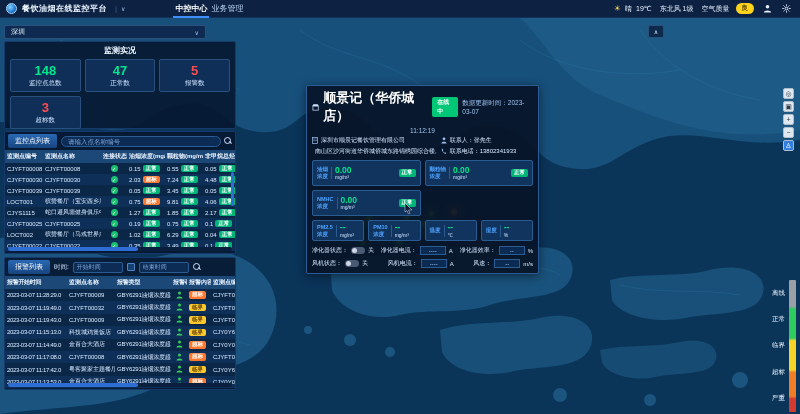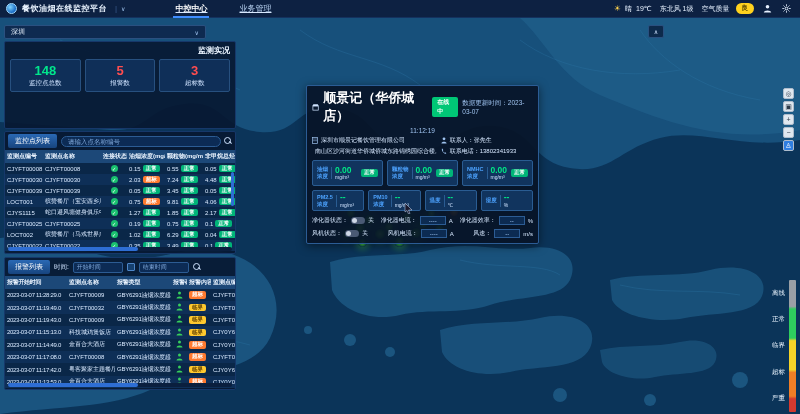--- a/index.html
+++ b/index.html
@@ -18,21 +18,21 @@
   .map-cursor { position:absolute; left:404px; top:203px; z-index:6; }
 
   
   .header { position:absolute; top:0; left:0; width:800px; height:18px; z-index:20;
             background:#0d2142; display:flex; align-items:center; border-bottom:1px solid #14315e; }
   .logo { width:11px; height:11px; border-radius:50%; margin:0 5px 0 6px;
           background:radial-gradient(circle at 35% 35%, #7fd4ff, #1769c4 70%); border:1px solid #9fd8ff; }
   .app-title { font-size:8px; font-weight:bold; color:#eaf4ff; letter-spacing:.5px; }
   .hdr-div { color:#3a5c8e; font-size:8px; margin:0 4px 0 8px; }
   .hdr-chev { font-size:6px; color:#9fc3ef; }
-  .tabs { display:flex; gap:28px; margin-left:48px;text-decoration:underline; }
+  .tabs { display:flex; margin-left:48px; }
   .tab { font-size:8px; color:#bcd6f5; padding:3px 2px 2px; cursor:pointer; }
   .tab.active { color:#ffffff; font-weight:bold; border-bottom:2px solid #3f8dff; }
   .hdr-right { margin-left:auto; display:flex; align-items:center; gap:8px; padding-right:8px; }
   .weather { display:flex; align-items:center; gap:4px; font-size:7px; color:#e6f1ff; }
   .sun { color:#ffd34d; font-size:8px; }
   .air-badge { background:#ffd21e; color:#4a3a00; font-size:6.5px; font-weight:bold;
                padding:1px 6px; border-radius:7px; margin-left:2px; }
   .hdr-icon { width:11px; height:11px; display:flex; align-items:center; justify-content:center; }
 
   
@@ -40,21 +40,21 @@
            background:rgba(7,23,49,.9); border:1px solid #16386a; border-radius:2px; }
   .region { top:25px; height:14px; width:202px; display:flex; align-items:center; justify-content:space-between;
             padding:0 6px; background:#0e2a50; border:1px solid #2a5080; }
   .region .val { font-size:7px; color:#eaf4ff; }
   .region .chev { font-size:6px; color:#9fc3ef; }
   .collapse-btn { position:absolute; left:648px; top:25px; width:16px; height:13px; z-index:10;
             background:rgba(10,30,60,.8); border:1px solid #2a5080; color:#cfe3ff; font-size:6px;
             display:flex; align-items:center; justify-content:center; border-radius:2px; }
 
   .stats { top:41px; height:88px; padding:3px 5px 5px; }
-  .stats-title { text-align:right; font-size:8px; font-weight:bold; color:#eaf4ff; margin-bottom:3px; }
+  .stats-title { text-align:center; font-size:8px; font-weight:bold; color:#eaf4ff; margin-bottom:3px; }
   .stats-grid { display:grid; grid-template-columns:repeat(3,1fr); gap:4px; }
   .stat-box { height:33px; background:#0f2f58; border:1px solid #27507f; border-radius:2px;
               display:flex; flex-direction:column; align-items:center; justify-content:center; gap:1px; }
   .stat-value { font-size:13px; font-weight:bold; }
   .stat-value.lv-green { color:#00e68c; } .stat-value.lv-red { color:#ff4d4f; }
   .stat-label { font-size:6.5px; color:#cfe3ff; }
 
   
   .tbl { overflow:hidden; }
   .tbl1 { top:131px; height:123px; }
@@ -103,21 +103,21 @@
   .popup { position:absolute; left:306px; top:85px; width:233px; z-index:5;
            background:rgba(8,20,40,.93); border:1px solid #2b5c95; border-radius:2px;
            box-shadow:0 2px 10px rgba(0,0,0,.5); padding:3px 5px 5px; }
   .pp-title-row { display:flex; align-items:center; gap:4px; }
   .pp-title { font-size:13px; font-weight:bold; color:#fff; }
   .pp-status { background:#00c776; color:#fff; font-size:6px; font-weight:bold; padding:1px 5px; border-radius:2px; margin-left:auto; }
   .pp-update { font-size:6.5px; color:#9fc3ef; }
   .pp-time { text-align:center; font-size:6.5px; color:#9fc3ef; margin:2px 0; }
   .pp-info { display:grid; grid-template-columns:1.35fr 1fr; gap:2px 4px; font-size:6px; color:#d7e8ff; margin:2px 0 4px; }
   .pp-info .cell { display:flex; align-items:center; gap:3px; overflow:hidden; white-space:nowrap; }
-  .mrow1 { display:grid; grid-template-columns:repeat(3,1fr); gap:4px; margin-bottom:4px; }
+  .mrow1 { display:grid; grid-template-columns:repeat(2,1fr); gap:4px; margin-bottom:4px; }
   .mrow2 { display:grid; grid-template-columns:repeat(4,1fr); gap:4px; margin-bottom:5px; }
   .mbox { background:#11345e; border:1px solid #2a5c92; border-radius:2px; display:flex;
           align-items:center; gap:3px; padding:3px 4px; height:26px; }
   .mrow2 .mbox { height:21px; }
   .mlabel { font-size:5.5px; color:#4da3ff; font-weight:bold; line-height:1.2; flex:none; }
   .mdiv { width:1px; height:12px; background:#2a5c92; flex:none; }
   .mval { font-size:8.5px; font-weight:bold; color:#00e686; line-height:1; }
   .munit { font-size:5px; color:#cfe3ff; }
   .mbadge { margin-left:auto; }
   .ctl-row { display:flex; align-items:center; gap:3px; font-size:6px; color:#d7e8ff; margin-top:4px; white-space:nowrap; }
@@ -248,20 +248,24 @@
   <div class="panel stats">
     <div class="stats-title">监测实况</div>
     <div class="stats-grid">
 
         <div class="stat-box">
           <div class="stat-value lv-green">148</div>
           <div class="stat-label">监控点总数</div>
         </div>
 
 
+        <div class="stat-box">
+          <div class="stat-value lv-green">47</div>
+          <div class="stat-label">正常数</div>
+        </div>
 
         <div class="stat-box">
           <div class="stat-value lv-red">5</div>
           <div class="stat-label">报警数</div>
         </div>
 
 
         <div class="stat-box">
           <div class="stat-value lv-red">3</div>
           <div class="stat-label">超标数</div>

